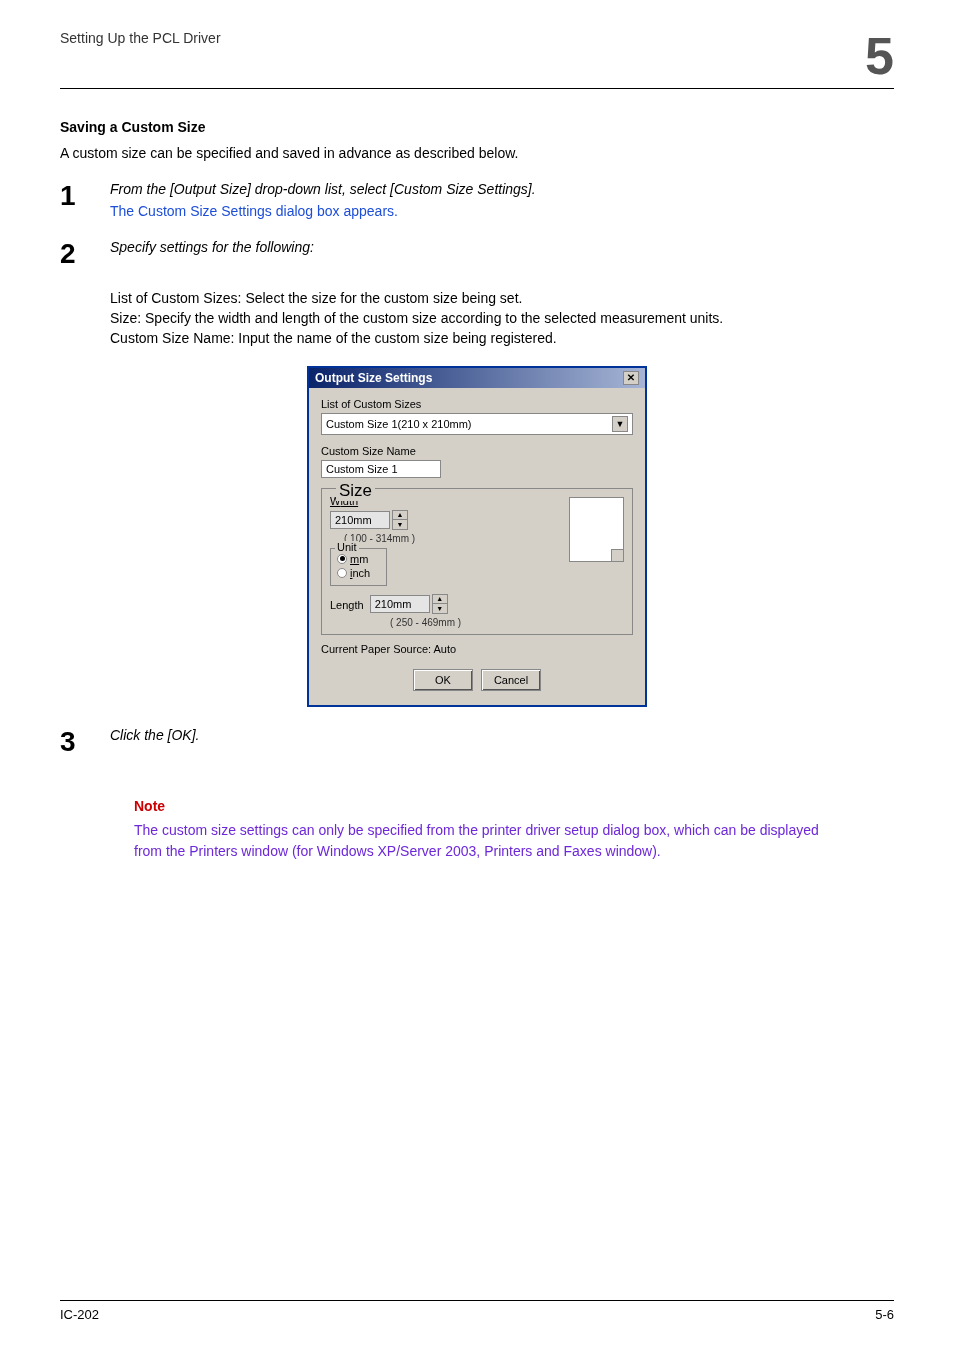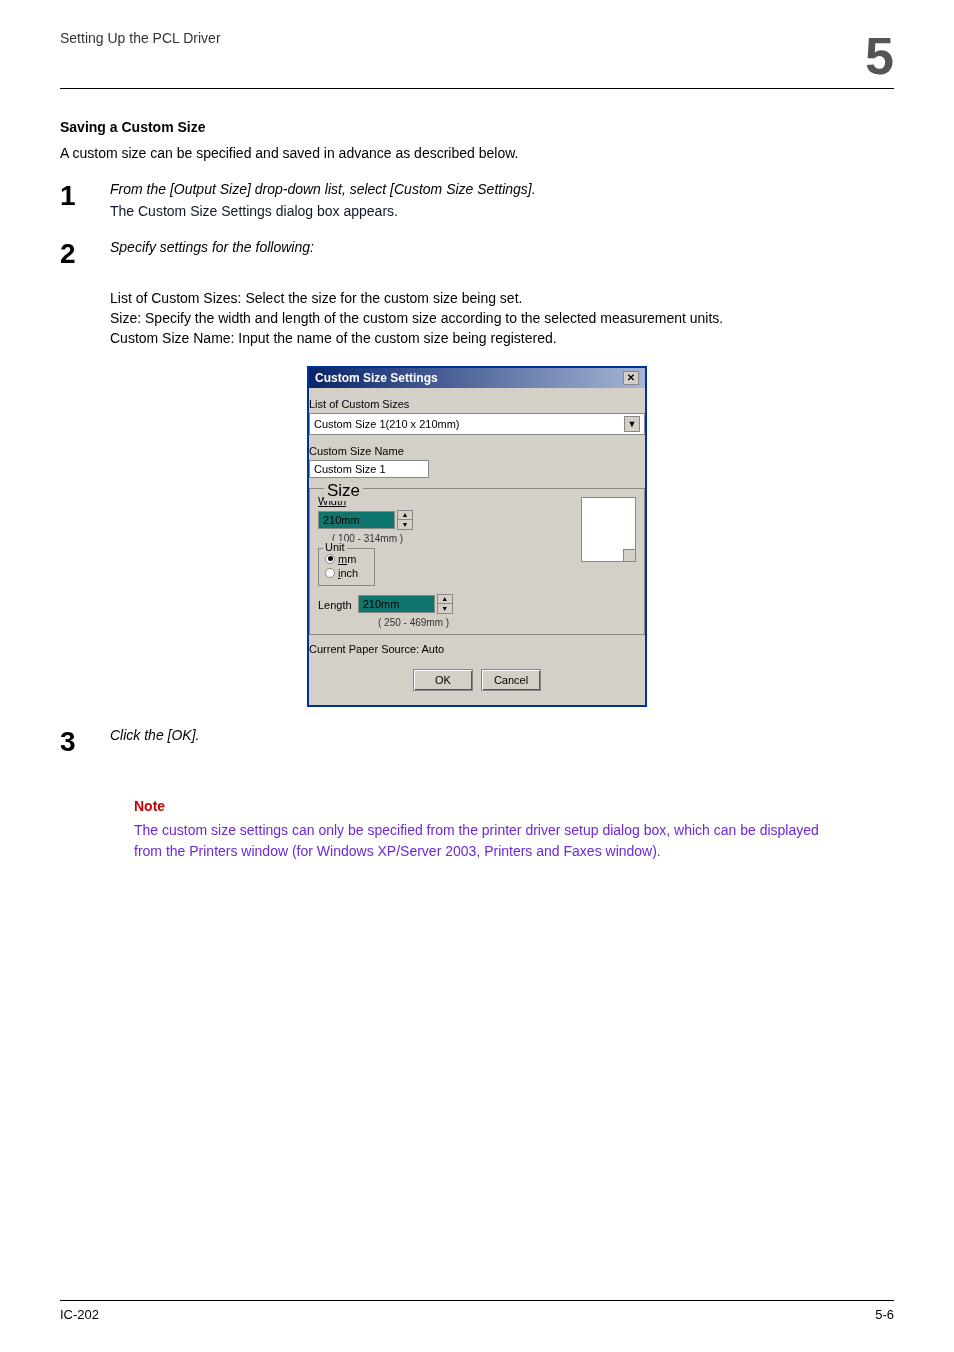--- a/index.html
+++ b/index.html
@@ -66,21 +66,21 @@
     .step-content {
       flex: 1;
     }
     .step-main-text {
       font-size: 14px;
       margin-bottom: 6px;
       font-style: italic;
     }
     .step-sub-text {
       font-size: 14px;
-      color: #0f172a;
+      color: #1d4ed8;
     }
 
     
     .step2-content {
       margin-left: 50px;
       margin-bottom: 20px;
     }
     .step2-desc {
       font-size: 14px;
       margin-bottom: 4px;
@@ -117,21 +117,21 @@
       display: flex;
       align-items: center;
       justify-content: center;
       font-size: 10px;
       font-weight: bold;
       color: #000;
       cursor: pointer;
     }
 
     .dialog-body {
-      padding: 10px 0;
+      padding: 10px 12px;
     }
 
     .dialog-label {
       font-size: 11px;
       margin-bottom: 3px;
       color: #000;
     }
 
     .dialog-dropdown {
       width: 100%;
@@ -197,23 +197,23 @@
       text-decoration: underline;
     }
 
     .spinner-row {
       display: flex;
       align-items: center;
       gap: 2px;
       margin-bottom: 3px;
     }
     .spinner-input {
-      width: 77px;
-      border: 1px solid #888;
-      background: #0f766e;
+      width: 60px;
+      border: 1px solid #888;
+      background: #e5e5e5;
       padding: 2px 4px;
       font-size: 11px;
     }
     .spinner-buttons {
       display: flex;
       flex-direction: column;
       border: 1px solid #888;
     }
     .spinner-btn {
       width: 14px;
@@ -403,21 +403,21 @@
   <div class="step2-content">
     <p class="step2-desc">List of Custom Sizes: Select the size for the custom size being set.</p>
     <p class="step2-desc">Size: Specify the width and length of the custom size according to the selected measurement units.</p>
     <p class="step2-desc">Custom Size Name: Input the name of the custom size being registered.</p>
   </div>
 
   <div class="dialog-wrapper">
     <div class="dialog-box">
 
       <div class="dialog-titlebar">
-        <span>Custom Size Settings</span>
+        <span>Output Size Settings</span>
         <div class="dialog-close-btn">
           <span>✕</span>
         </div>
       </div>
 
       <div class="dialog-body">
 
         
         <div class="dialog-label">List of Custom Sizes</div>
         <div class="dialog-dropdown">

